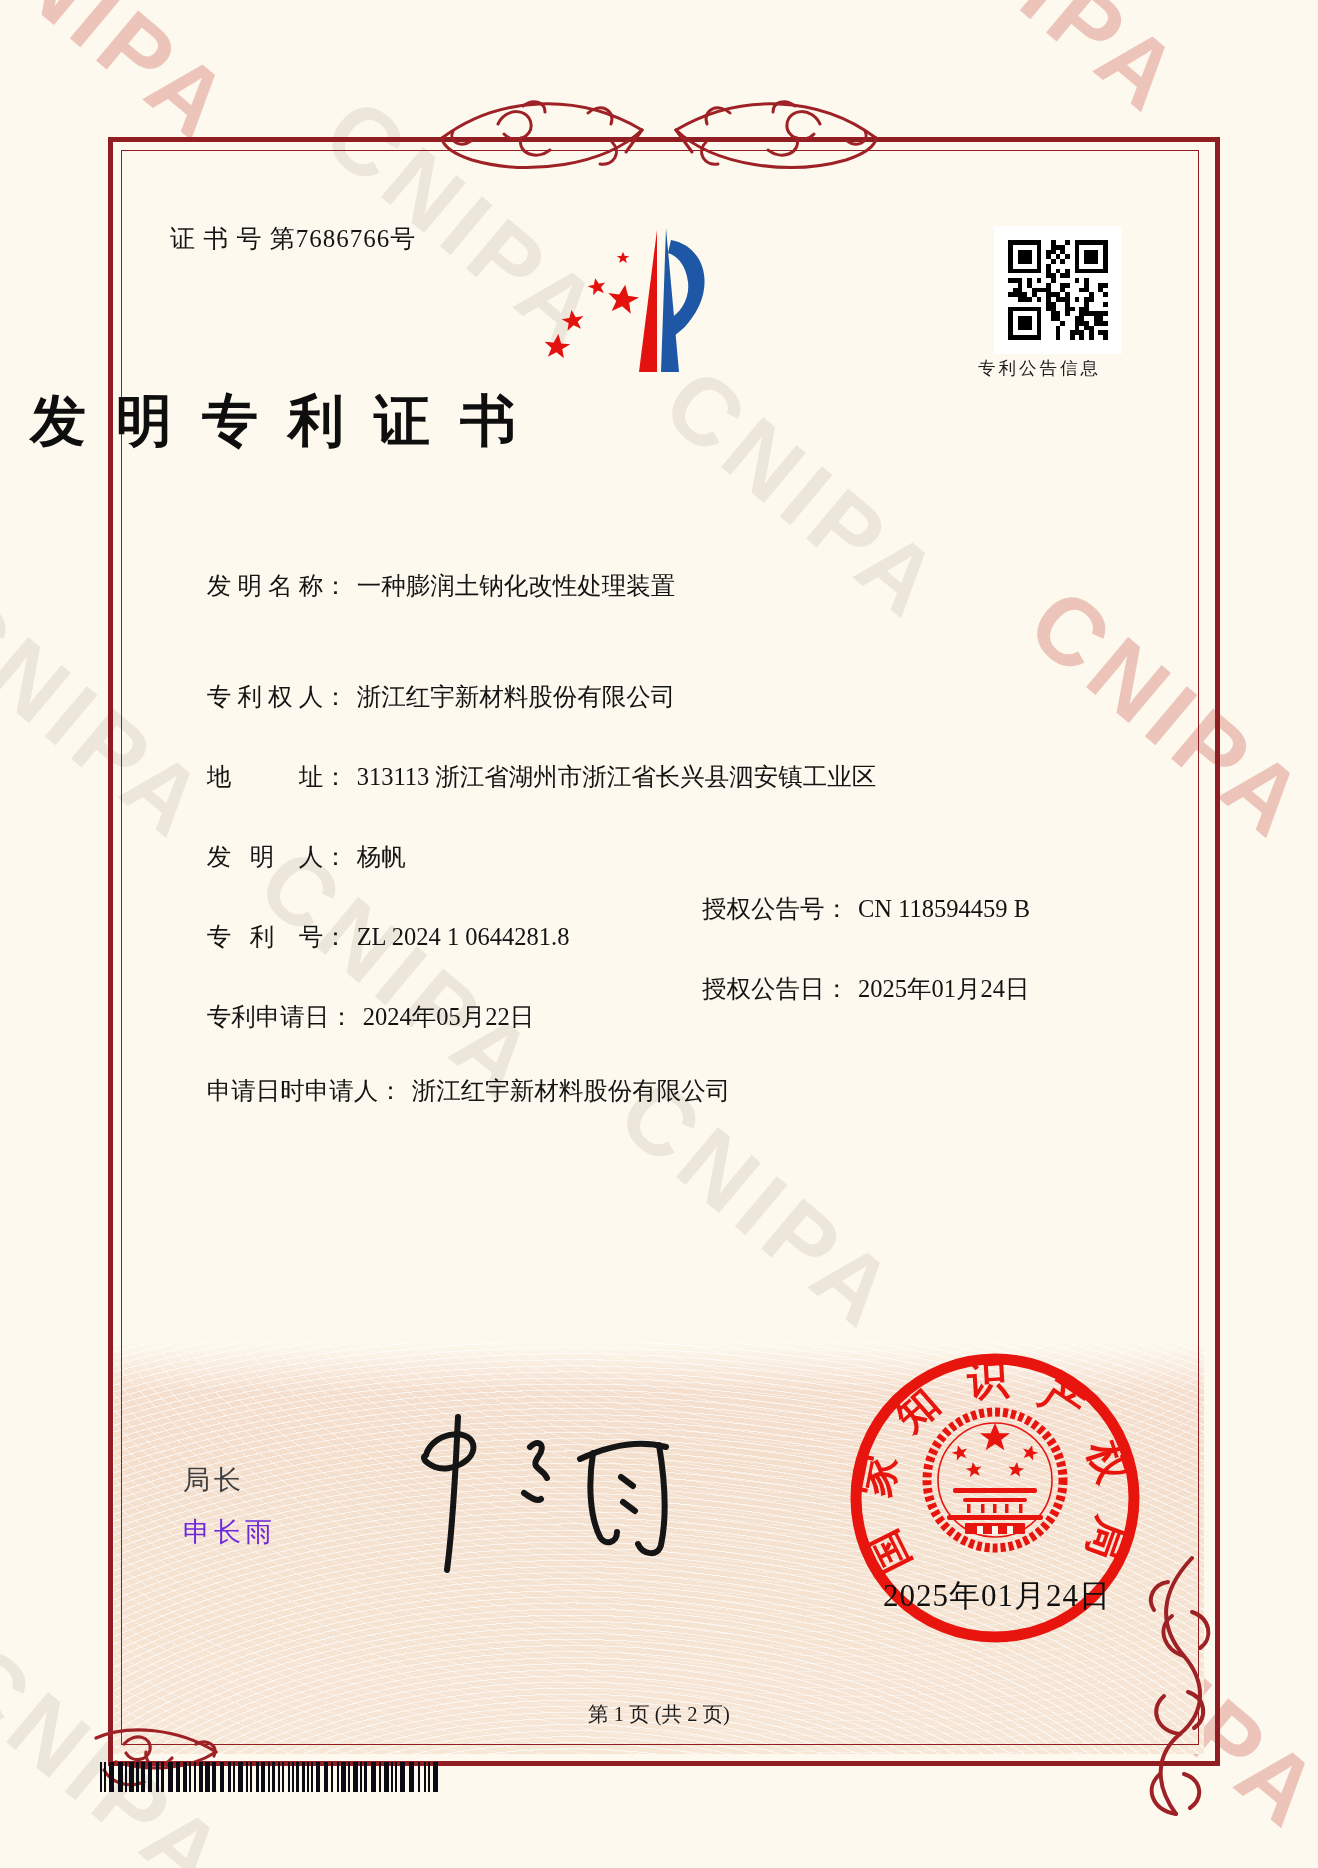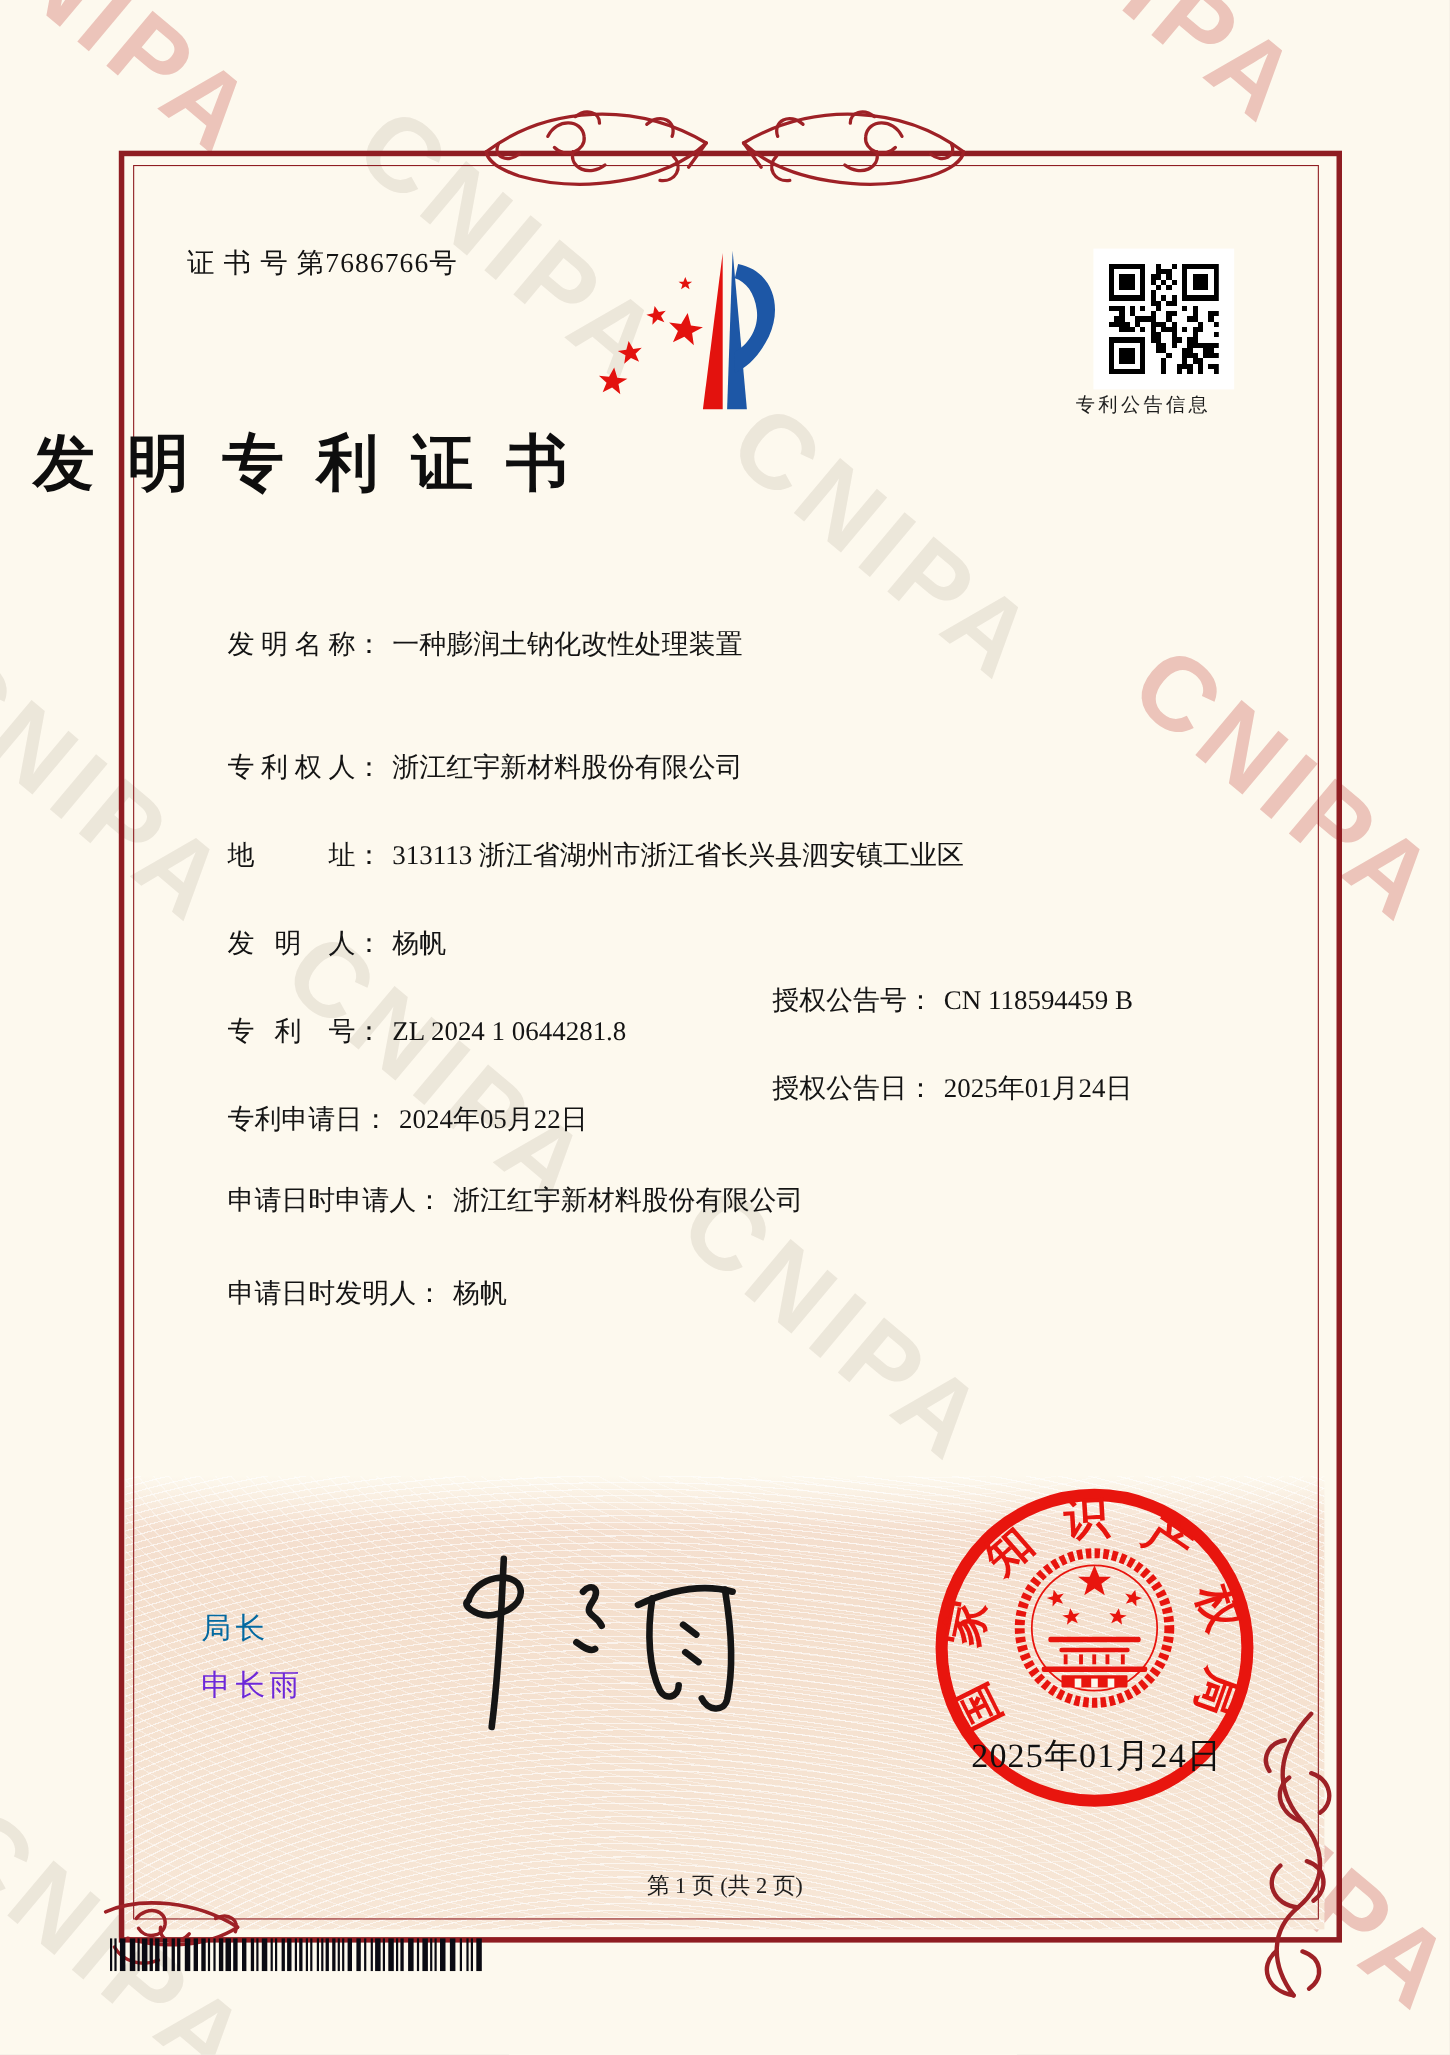--- a/index.html
+++ b/index.html
@@ -40,21 +40,21 @@
   .row{position:absolute;left:170px;width:1010px;font-size:24.5px;white-space:pre;}
   .row .flab{white-space:pre;}
   .row .fval{white-space:pre;padding-left:9px;}
   .row .col2{position:absolute;left:532px;top:0;white-space:pre;}
   .r1{top:541px;} .r2{top:652px;} .r3{top:732px;} .r4{top:812px;}
   .r5{top:892px;} .r6{top:972px;} .r7{top:1046px;} .r8{top:1131px;}
   .statement{position:absolute;left:143px;top:1272px;width:1036px;font-size:23.5px;
              line-height:50px;color:#1a1a1a;}
   .statement .ln1{text-indent:2em;}
   .sig-title{position:absolute;left:183px;top:1462px;font-family:"Liberation Sans",sans-serif;
-             font-size:27px;font-weight:500;letter-spacing:4px;color:#0369a1;}
+             font-size:27px;font-weight:500;letter-spacing:4px;color:#404040;}
   .sig-name{position:absolute;left:183px;top:1514px;font-family:"Liberation Sans",sans-serif;
             font-size:27px;font-weight:500;letter-spacing:4px;color:#6d28d9;}
   .signature-svg{position:absolute;left:372px;top:1405px;}
   .seal{position:absolute;left:845px;top:1348px;z-index:5;}
   .footer{position:absolute;left:0;top:1700px;width:100%;text-align:center;font-size:20.5px;
           color:#1c1c1c;white-space:pre;}
   .barcode{position:absolute;left:100px;top:1762px;z-index:6;}
   .orn{position:absolute;z-index:5;pointer-events:none;}
   .orn-top{left:428px;top:80px;}
   .orn-bl{left:88px;top:1718px;}
@@ -288,23 +288,20 @@
       <span class="flab">专   利    号：</span><span class="fval">ZL 2024 1 0644281.8</span>
       <span class="col2"><span class="flab">授权公告号：</span><span class="fval">CN 118594459 B</span></span>
     </div>
     <div class="row r6">
       <span class="flab">专利申请日：</span><span class="fval">2024年05月22日</span>
       <span class="col2"><span class="flab">授权公告日：</span><span class="fval">2025年01月24日</span></span>
     </div>
     <div class="row r7">
       <span class="flab">申请日时申请人：</span><span class="fval">浙江红宇新材料股份有限公司</span>
     </div>
-    <div class="row r8">
-      <span class="flab">申请日时发明人：</span><span class="fval">杨帆</span>
-    </div>
 
 
     <div class="sig-title">局长</div>
     <div class="sig-name">申长雨</div>
     <svg class="signature-svg" width="330" height="175" viewBox="0 0 330 175">
       <g stroke="#151515" stroke-width="6" fill="none" stroke-linecap="round" stroke-linejoin="round">
         <path d="M86,12 C84,52 82,112 75,165"></path>
         <path d="M54,50 C60,28 96,22 101,39 C105,55 79,68 63,62 C52,57 50,53 54,50"></path>
         <path d="M158,42 C166,33 175,40 166,52 C158,64 170,62 175,73"></path>
         <path d="M152,88 C159,93 165,97 169,94"></path>

